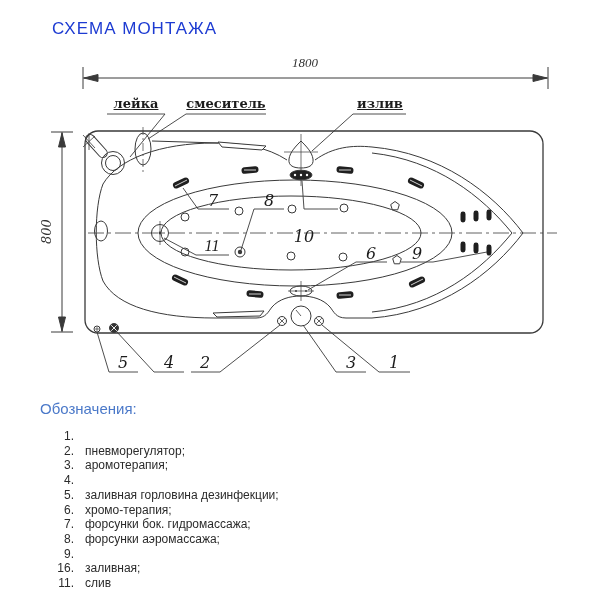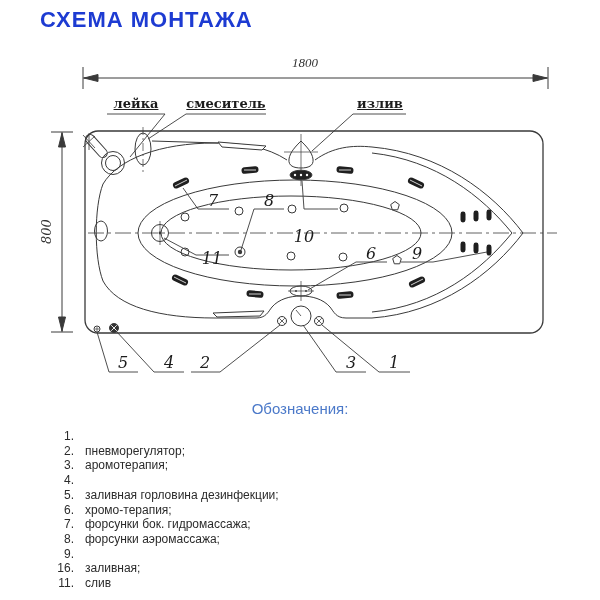--- a/index.html
+++ b/index.html
@@ -1,29 +1,29 @@
 <!DOCTYPE html>
 <html><head>
 <meta charset="utf-8">
 <style>
   html,body{margin:0;padding:0;background:#fff;}
   .stage{position:relative;width:600px;height:600px;background:#ffffff;overflow:hidden;
          font-family:"Liberation Sans",sans-serif;}
-  .title{position:absolute;left:40px;top:7px;font-size:22px;font-weight:bold;
-         letter-spacing:1px;color:#1d3bd2;margin:0;}
+  .title{position:absolute;left:40px;top:7px;font-size:17px;font-weight:normal;
+         letter-spacing:1px;color:#1d3bd2;margin:12px;}
   svg.draw{position:absolute;left:0;top:0;}
   .dim-text{position:absolute;font-family:"DejaVu Serif",serif;font-style:italic;
             font-size:13px;color:#333;text-align:center;}
   .dim-vert{transform:rotate(-90deg);transform-origin:center center;}
   .part-label{position:absolute;font-family:"DejaVu Serif",serif;font-weight:bold;
               font-size:13px;color:#1c1c1c;text-align:center;text-decoration:underline;}
   .callout{position:absolute;font-family:"DejaVu Serif",serif;font-style:italic;
            font-size:16px;color:#1c1c1c;text-align:center;width:28px;}
   .legend{position:absolute;left:40px;top:400px;width:520px;}
-  .legend-heading{margin:0;font-size:15px;font-weight:normal;color:#4b79c9;text-align:center;}
+  .legend-heading{margin:0;font-size:15px;font-weight:normal;color:#4b79c9;}
   .legend-list{margin:12px 0 0 2px;padding:0;list-style:none;}
   .legend-list li{display:flex;line-height:14.7px;font-size:12px;color:#2b2b2b;}
   .legend-list .num{width:32px;text-align:right;padding-right:11px;flex:0 0 auto;}
 </style>
 </head>
 <body>
 
 <div class="stage">
 
   <h1 class="title">СХЕМА МОНТАЖА</h1>
@@ -220,21 +220,21 @@
   <span class="dim-text" style="left:280px;top:55px;width:50px;font-family:Liberation Serif, serif;">1800</span>
   <span class="dim-text dim-vert" style="left:28px;top:224px;width:36px;">800</span>
 
   <span class="part-label" style="left:108px;top:96px;width:56px;">лейка</span>
   <span class="part-label" style="left:186px;top:96px;width:80px;">смеситель</span>
   <span class="part-label" style="left:354px;top:96px;width:52px;">излив</span>
 
   <span class="callout" style="left:199px;top:191px;">7</span>
   <span class="callout" style="left:255px;top:191px;">8</span>
   <span class="callout" style="left:290px;top:191px;margin-top:36px;">10</span>
-  <span class="callout" style="left:198px;top:249px;">11</span>
+  <span class="callout" style="left:198px;top:237px;font-family:Liberation Serif, serif;">11</span>
   <span class="callout" style="left:357px;top:244px;">6</span>
   <span class="callout" style="left:403px;top:244px;">9</span>
   <span class="callout" style="left:109px;top:353px;">5</span>
   <span class="callout" style="left:155px;top:353px;">4</span>
   <span class="callout" style="left:191px;top:353px;">2</span>
   <span class="callout" style="left:337px;top:353px;">3</span>
   <span class="callout" style="left:380px;top:353px;">1</span>
 
   <div class="legend">
     <h2 class="legend-heading">Обозначения:</h2>

